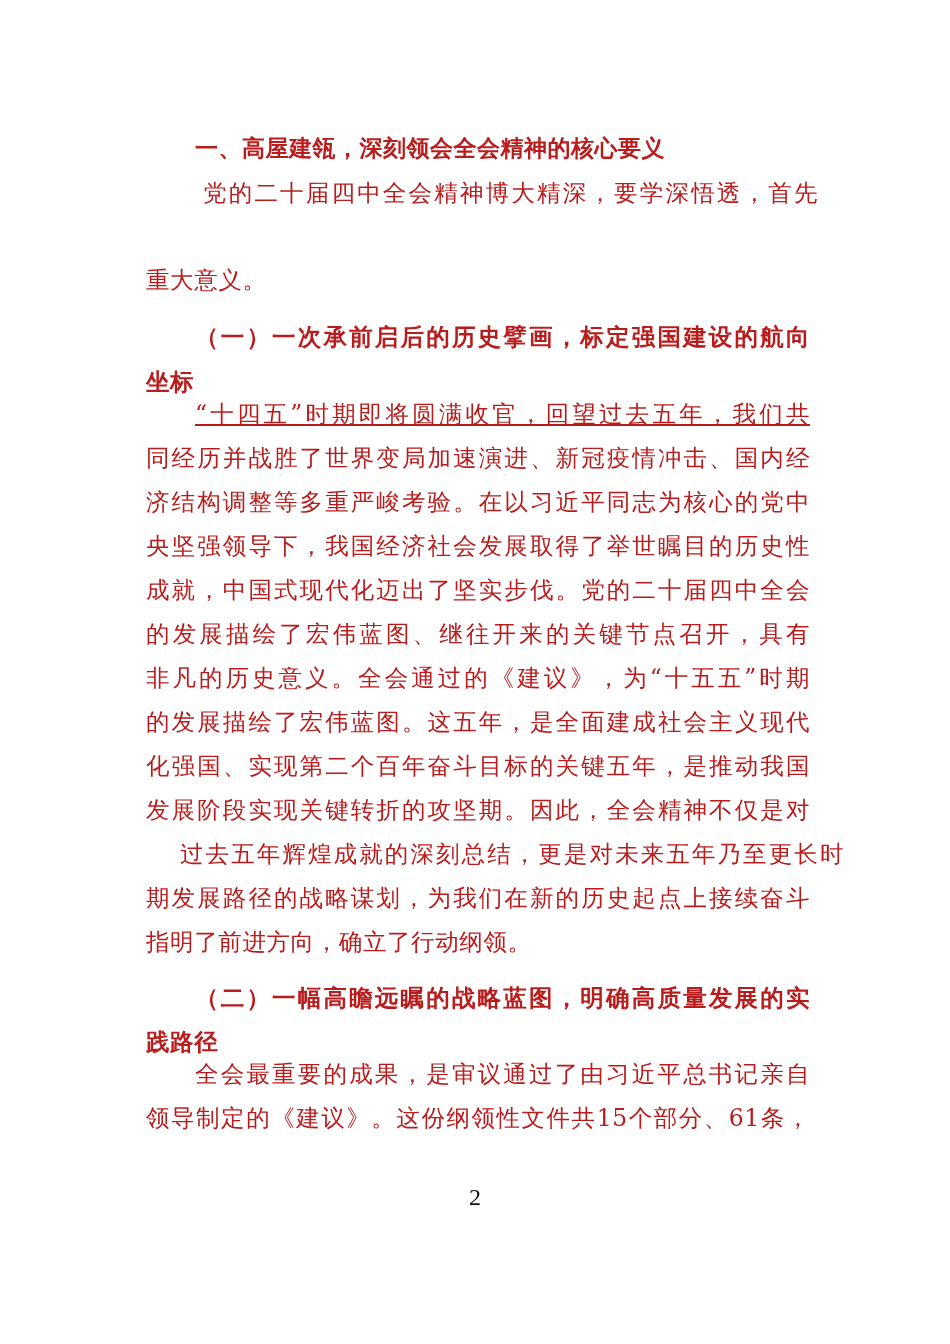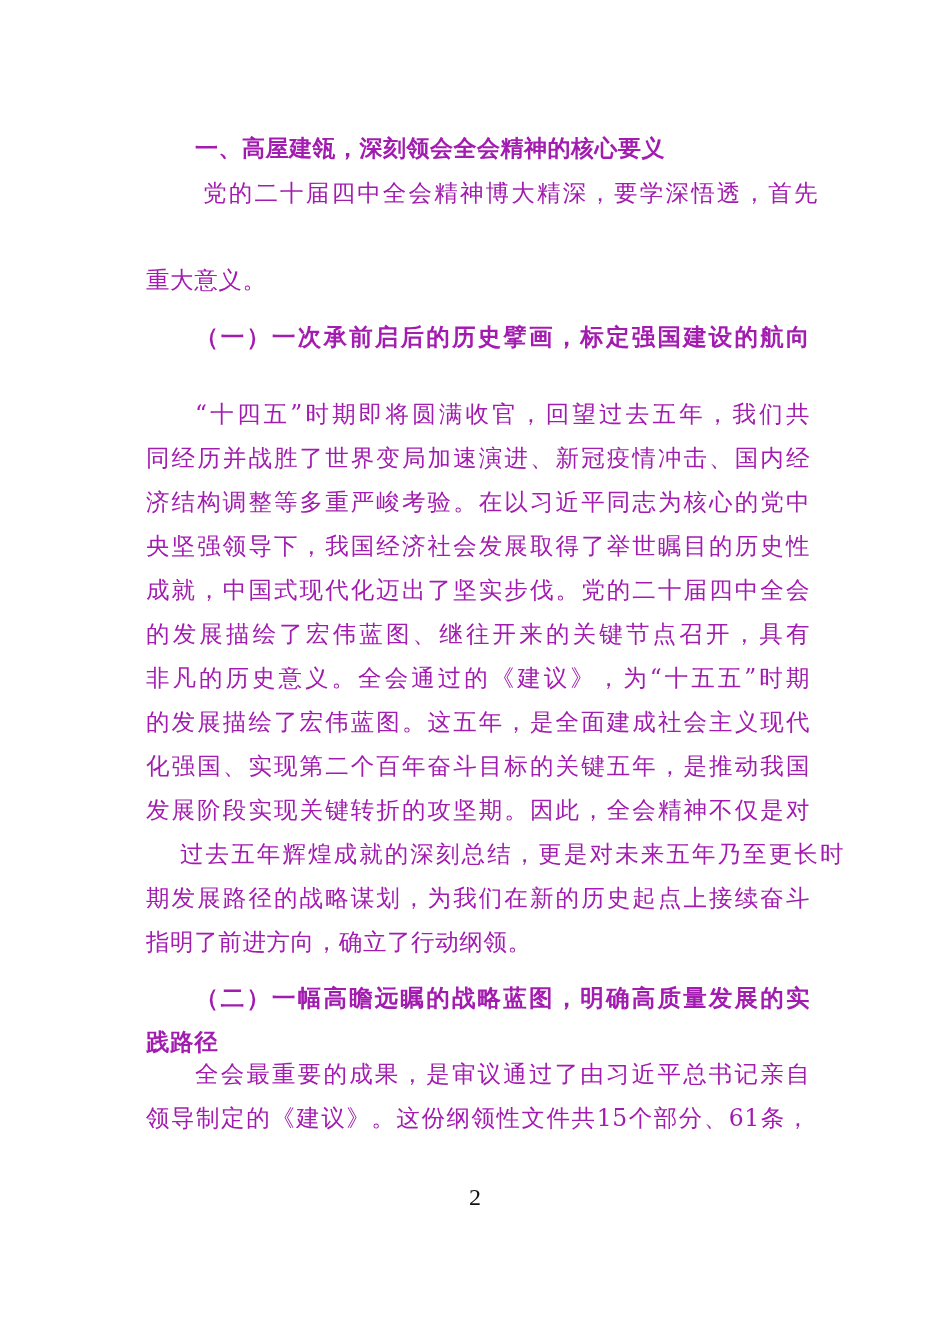--- a/index.html
+++ b/index.html
@@ -6,21 +6,21 @@
     body { width: 950px; height: 1344px; position: relative; overflow: hidden; }
     .page { position: absolute; left: 0; top: 0; width: 950px; height: 1344px; background: #fff; }
     .line {
       position: absolute;
       left: 146px;
       width: 664px;
       height: 44px;
       line-height: 44px;
       font-family: "DejaVu Serif", "Liberation Serif", serif;
       font-size: 23.5px;
-      color: #a21caf;
+      color: #b91c1c;
       white-space: nowrap;
       letter-spacing: 0.6px;
       text-align: justify;
       text-align-last: justify;
     }
     .line.last { text-align-last: left; }
     .indent { left: 195px; width: 615px; }
     .h1 {
       font-family: "DejaVu Sans", "Liberation Sans", sans-serif;
       font-weight: bold;
@@ -44,22 +44,23 @@
 <body>
 
 <div class="page">
 
   <div class="line h1" style="top:126px;">一、高屋建瓴，深刻领会全会精神的核心要义</div>
 
   <div class="line indent" style="top:171px;margin-left:8px;">党的二十届四中全会精神博大精深，要学深悟透，首先</div>
   <div class="line last" style="top:258px;">重大意义。</div>
 
   <div class="line indent h2" style="top:303px;">（一）一次承前启后的历史擘画，标定强国建设的航向</div>
+  <div class="line last h2" style="top:348px;">坐标</div>
 
-  <div class="line indent" style="top:392px;">“十四五”时期即将圆满收官，回望过去五年，我们共</div>
+  <div class="line indent" style="top:392px;text-decoration:underline;">“十四五”时期即将圆满收官，回望过去五年，我们共</div>
   <div class="line" style="top:480px;">济结构调整等多重严峻考验。在以习近平同志为核心的党中</div>
   <div class="line" style="top:436px;">同经历并战胜了世界变局加速演进、新冠疫情冲击、国内经</div>
   <div class="line" style="top:524px;">央坚强领导下，我国经济社会发展取得了举世瞩目的历史性</div>
   <div class="line" style="top:568px;">成就，中国式现代化迈出了坚实步伐。党的二十届四中全会</div>
   <div class="line" style="top:612px;">的发展描绘了宏伟蓝图、继往开来的关键节点召开，具有</div>
   <div class="line" style="top:656px;">非凡的历史意义。全会通过的《建议》，为“十五五”时期</div>
   <div class="line" style="top:700px;">的发展描绘了宏伟蓝图。这五年，是全面建成社会主义现代</div>
   <div class="line" style="top:744px;">化强国、实现第二个百年奋斗目标的关键五年，是推动我国</div>
   <div class="line" style="top:788px;">发展阶段实现关键转折的攻坚期。因此，全会精神不仅是对</div>
   <div class="line" style="top:832px;margin-left:34px;">过去五年辉煌成就的深刻总结，更是对未来五年乃至更长时</div>

